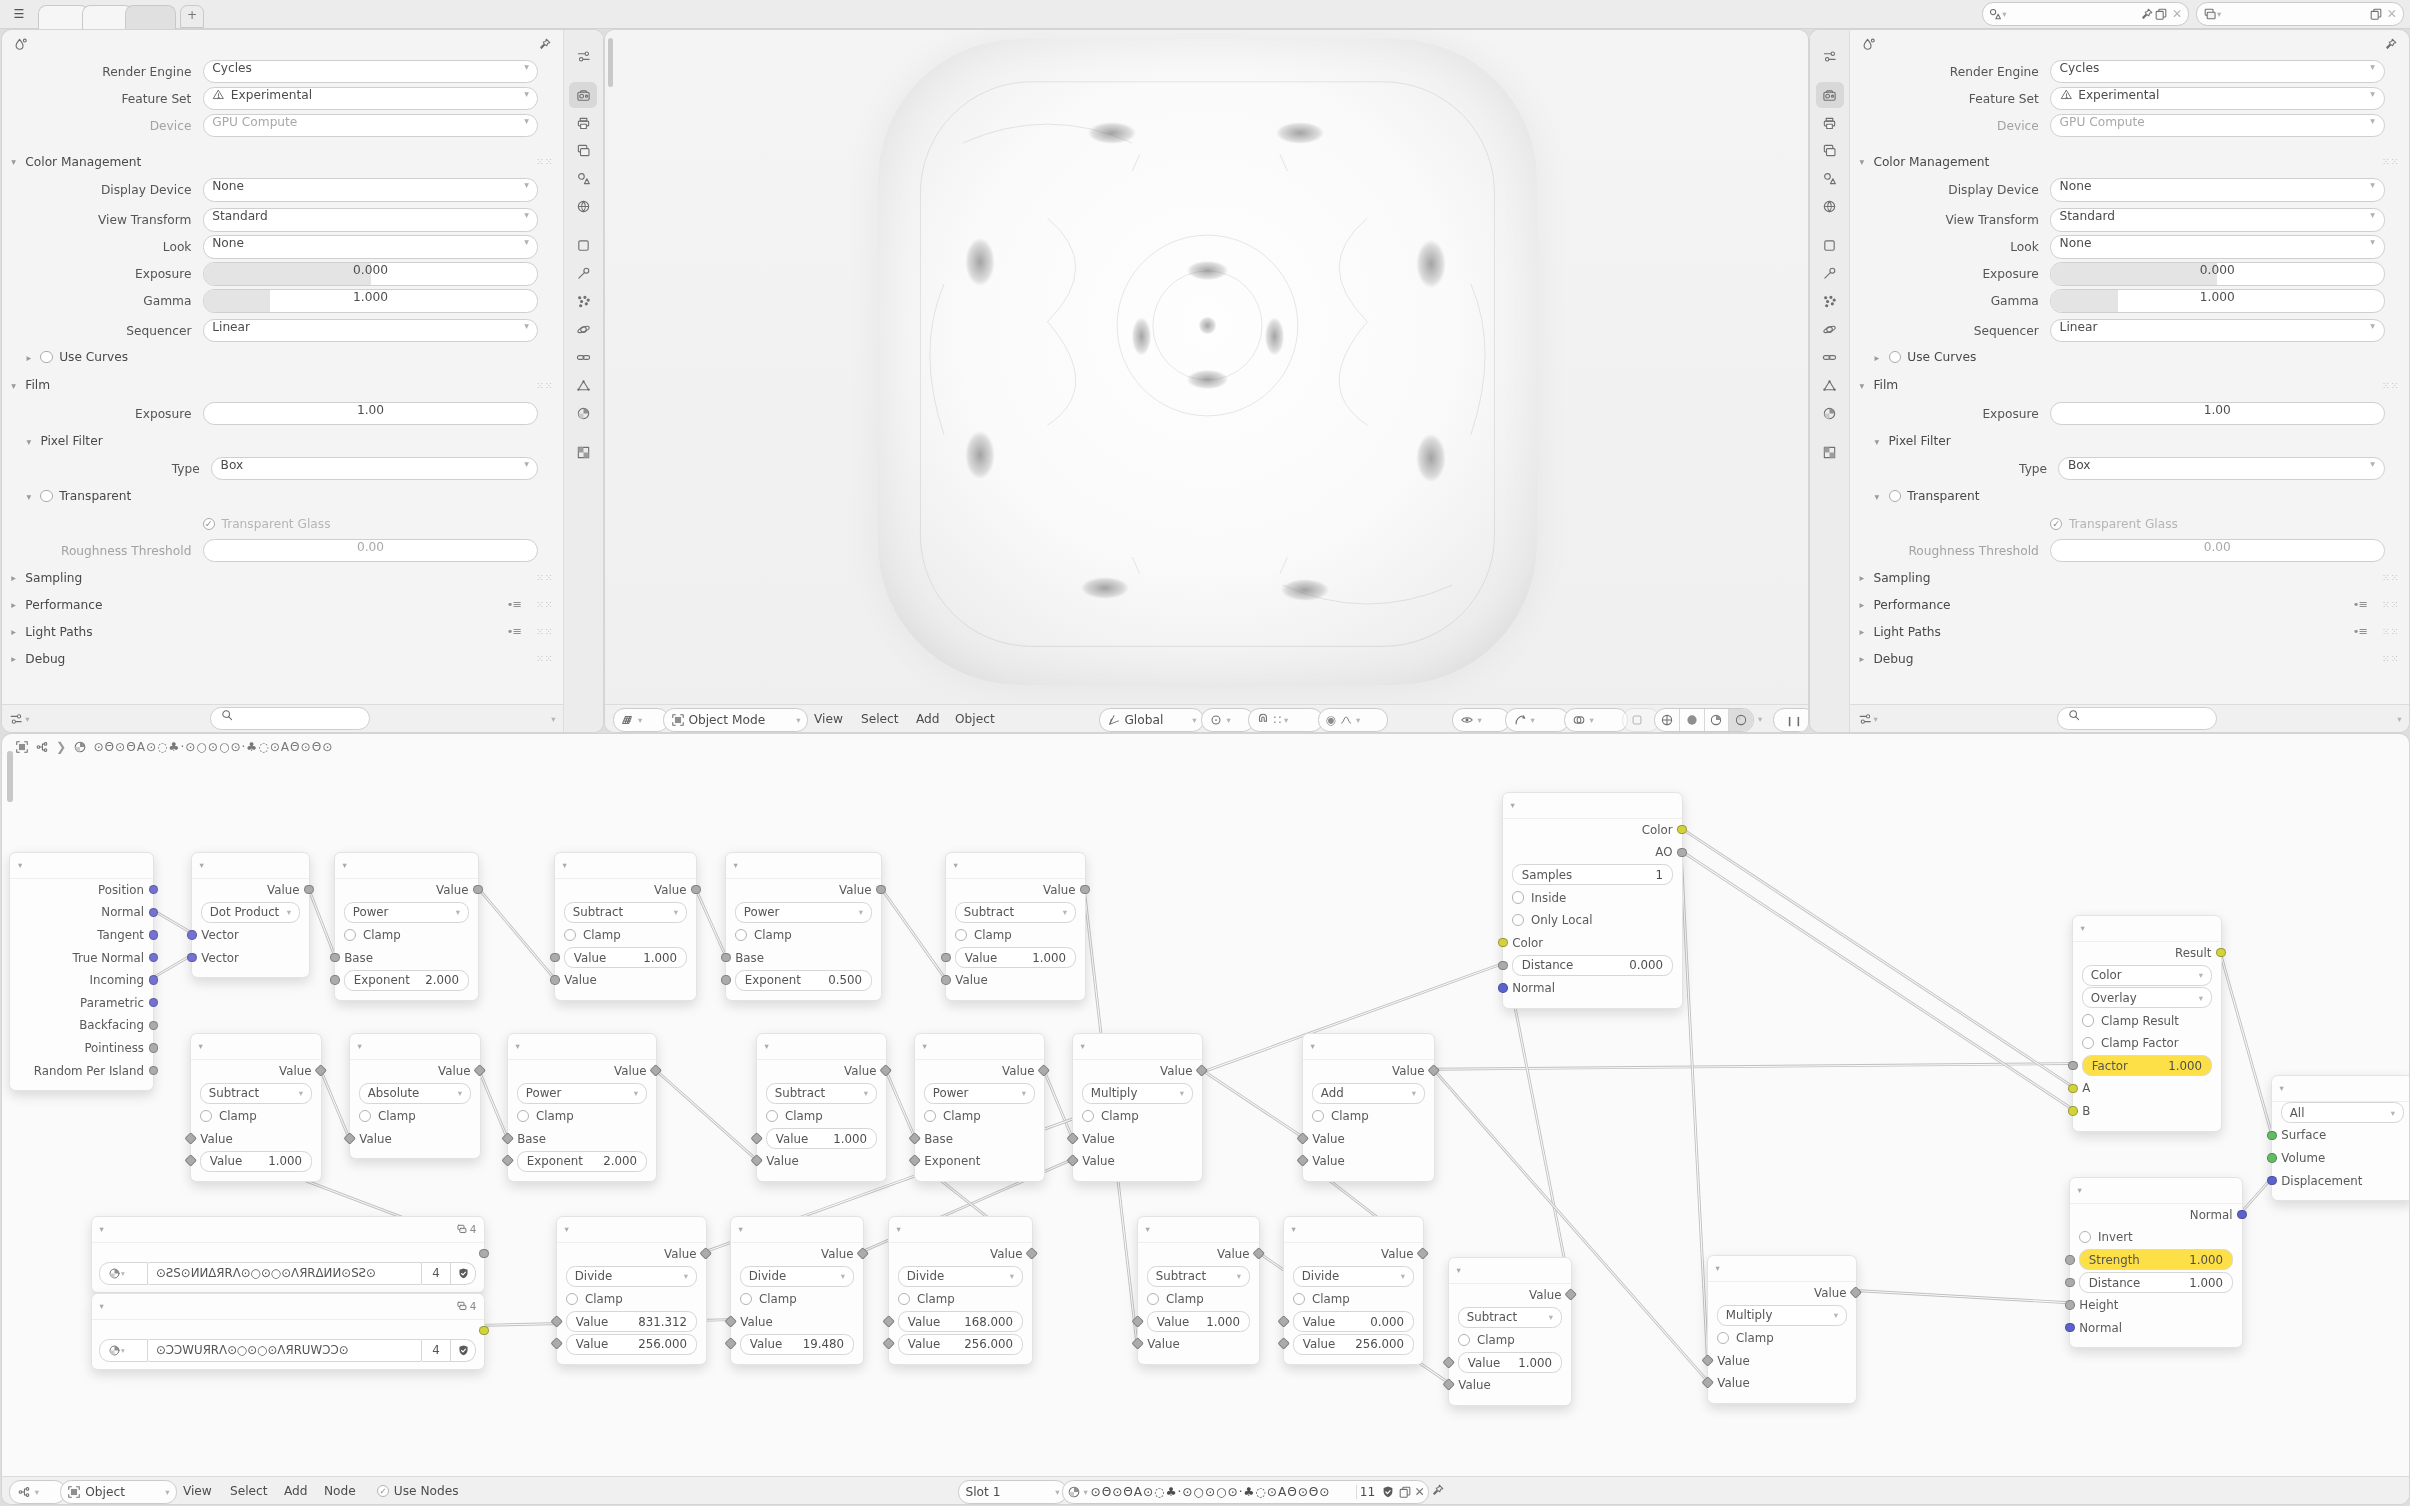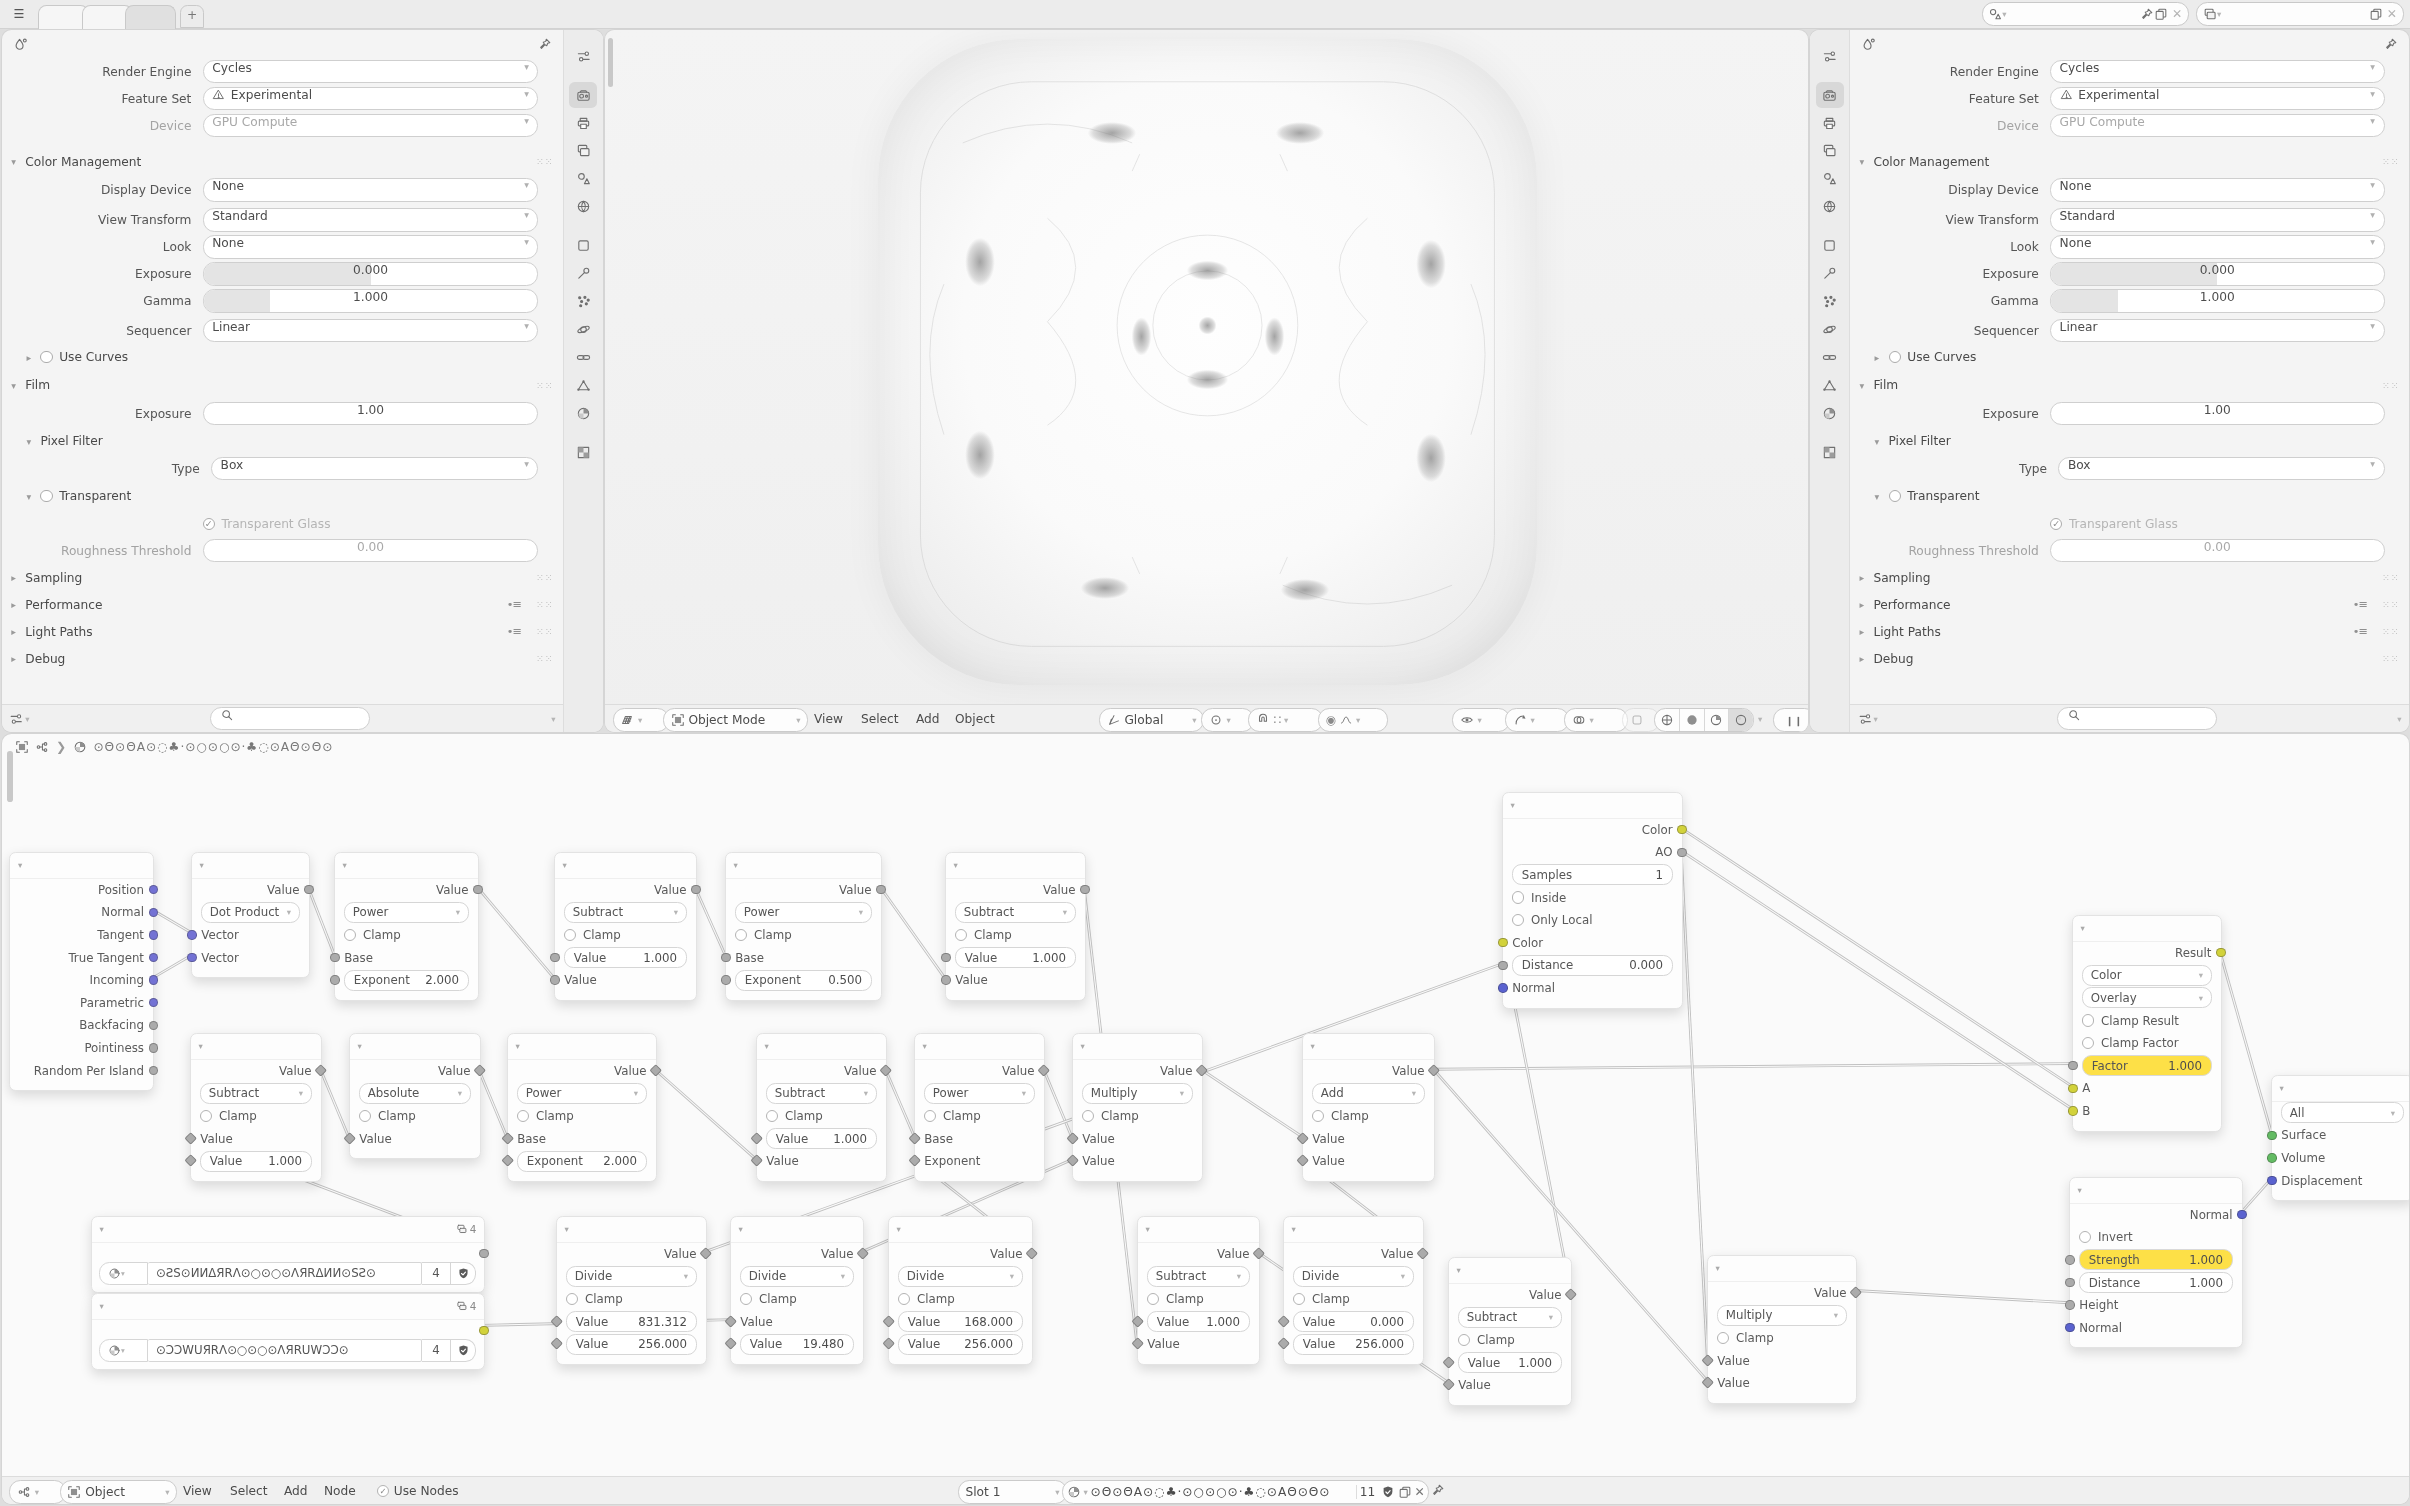--- a/index.html
+++ b/index.html
@@ -938,21 +938,21 @@
         </div>
         <div class="nrow rout">
           <span class="rlab">Normal</span>
           <span class="sock sr cp"></span>
         </div>
         <div class="nrow rout">
           <span class="rlab">Tangent</span>
           <span class="sock sr cp"></span>
         </div>
         <div class="nrow rout">
-          <span class="rlab">True Tangent</span>
+          <span class="rlab">True Normal</span>
           <span class="sock sr cp"></span>
         </div>
         <div class="nrow rout">
           <span class="rlab">Incoming</span>
           <span class="sock sr cp"></span>
         </div>
         <div class="nrow rout">
           <span class="rlab">Parametric</span>
           <span class="sock sr cp"></span>
         </div>

